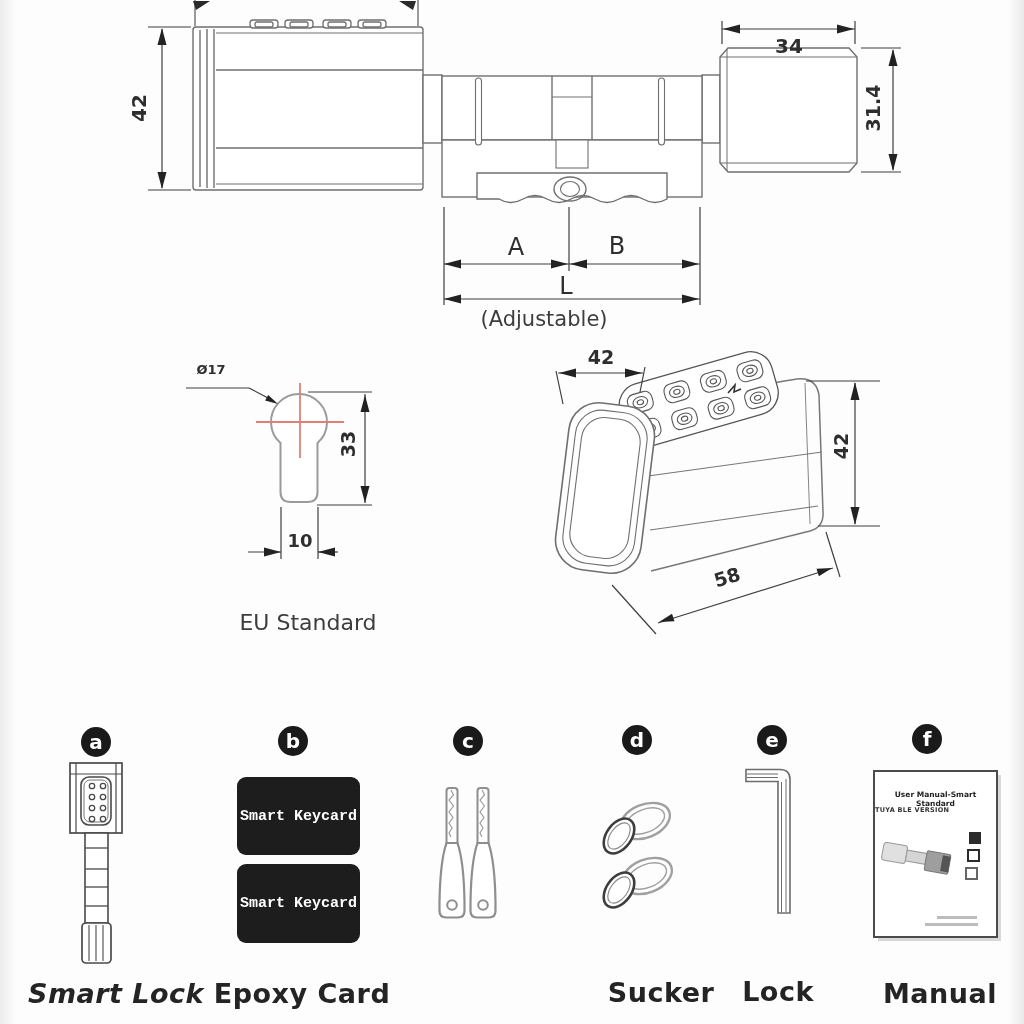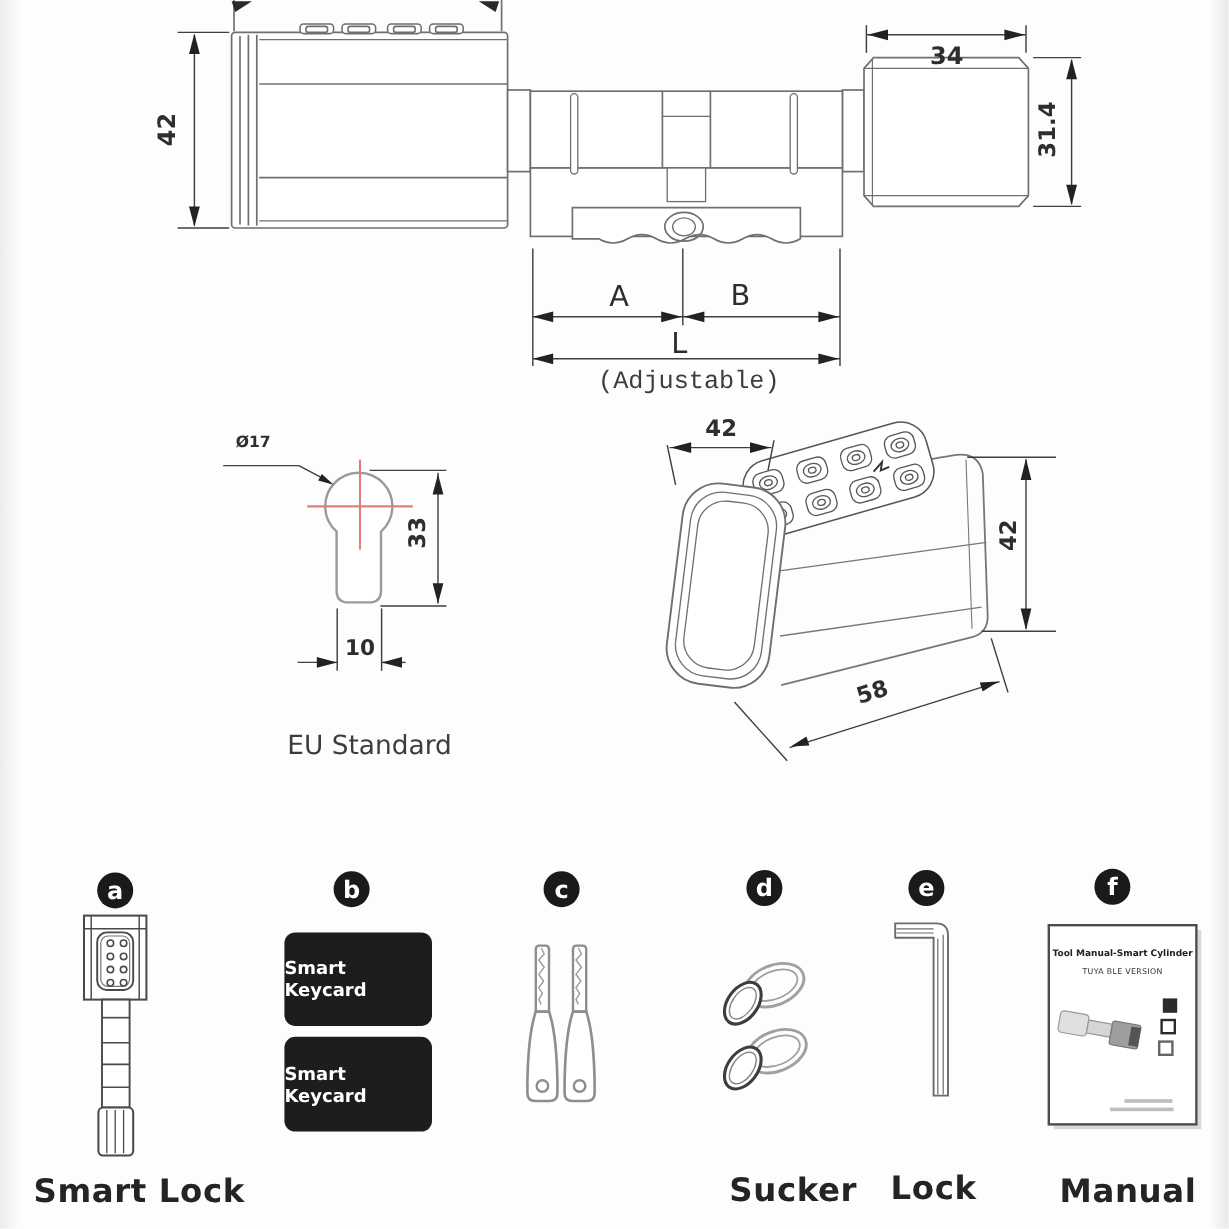--- a/index.html
+++ b/index.html
@@ -19,28 +19,28 @@
     position:absolute;width:30px;height:30px;border-radius:50%;background:#1a1a1a;
     color:#fff;font-weight:bold;font-size:20px;display:flex;align-items:center;justify-content:center;
     transform:translate(-50%,-50%);z-index:3;
   }
   .part-label{
     position:absolute;transform:translate(-50%,-50%);font-weight:bold;font-size:27px;color:#242424;
     white-space:nowrap;z-index:3;letter-spacing:0.5px;
   }
   .keycard{
     position:absolute;width:123px;background:#1d1d1d;border-radius:9px;z-index:2;
-    display:flex;align-items:center;justify-content:center;color:#fff;font-weight:bold;font-size:15px;
+    display:flex;align-items:center;justify-content:center;color:#fff;font-weight:bold;font-size:15px;font-family:Liberation Mono, monospace;
   }
   .manual-box{
     position:absolute;left:873px;top:770px;width:121px;height:164px;background:#fff;
     border:2px solid #4b4b4b;box-shadow:4px 4px 0 -1px #d8d8d8;z-index:2;
   }
   .manual-title{position:absolute;top:18px;left:0;right:0;text-align:center;font-size:7.5px;font-weight:bold;color:#222;}
-  .manual-sub{position:absolute;top:34px;left:0;right:0;text-align:center;font-size:6.5px;font-weight:normal;color:#333;letter-spacing:.3px;}
+  .manual-sub{position:absolute;top:34px;left:0;right:0;font-size:6.5px;font-weight:bold;color:#333;letter-spacing:.3px;}
   .m-sq{position:absolute;width:12px;height:12px;}
   .m-bar{position:absolute;height:2.5px;background:#bdbdbd;}
 </style>
 </head>
 <body>
 
 <div class="canvas">
 
   <svg class="lineart" width="1024" height="1024" viewBox="0 0 1024 1024">
 
@@ -288,21 +288,21 @@
       <line x1="786" y1="779" x2="786" y2="912" stroke-width="1"></line>
     </g>
   </svg>
 
   <div class="txt dimnum rot90" style="left:139px;top:108px;">42</div>
   <div class="txt dimnum" style="left:789px;top:13px;margin-top:33px;">34</div>
   <div class="txt dimnum rot90" style="left:873px;top:108px;font-size:19px;">31.4</div>
   <div class="txt seglabel" style="left:516px;top:247px;">A</div>
   <div class="txt seglabel" style="left:617px;top:246px;">B</div>
   <div class="txt seglabel" style="left:566px;top:286px;">L</div>
-  <div class="txt caption" style="left:574px;top:319px;font-family:Liberation Mono, monospace;">(Adjustable)</div>
+  <div class="txt caption" style="left:544px;top:319px;">(Adjustable)</div>
 
   <div class="txt dimnum" style="left:211px;top:369px;font-size:13px;">Ø17</div>
   <div class="txt dimnum rot90" style="left:348px;top:444px;font-size:19px;">33</div>
   <div class="txt dimnum" style="left:300px;top:540px;font-size:18px;">10</div>
   <div class="txt caption" style="left:308px;top:583px;font-size:22px;margin-top:39px;">EU Standard</div>
 
   <div class="txt dimnum" style="left:601px;top:357px;font-size:19px;">42</div>
   <div class="txt dimnum rot90" style="left:841px;top:446px;font-size:19px;">42</div>
   <div class="txt dimnum rot58" style="left:727px;top:577px;font-size:19px;">58</div>
 
@@ -310,35 +310,36 @@
   <div class="badge" style="left:293px;top:741px;">b</div>
   <div class="badge" style="left:468px;top:741px;">c</div>
   <div class="badge" style="left:637px;top:740px;">d</div>
   <div class="badge" style="left:772px;top:740px;">e</div>
   <div class="badge" style="left:927px;top:739px;">f</div>
 
   <div class="keycard" style="left:237px;top:777px;height:78px;">Smart Keycard</div>
   <div class="keycard" style="left:237px;top:864px;height:79px;">Smart Keycard</div>
 
   <div class="manual-box">
-    <div class="manual-title">Tool Manual-Smart Cylinder</div>
+    <div class="manual-title">User Manual-Smart Standard</div>
     <div class="manual-sub">TUYA BLE VERSION</div>
     <svg width="80" height="48" style="position:absolute;left:6px;top:58px;">
       <g transform="translate(4,8) rotate(10)" stroke="#999" fill="#e0e0e0">
         <rect x="0" y="4" width="24" height="18" rx="3"></rect>
         <rect x="24" y="8" width="20" height="11" fill="#d5d5d5"></rect>
         <rect x="44" y="5" width="24" height="20" rx="2" fill="#9e9e9e" stroke="#777"></rect>
         <rect x="60" y="7" width="8" height="16" fill="#555" stroke="none"></rect>
       </g>
     </svg>
     <div class="m-sq" style="left:94px;top:60px;background:#2b2b2b;"></div>
     <div class="m-sq" style="left:92px;top:77px;border:2px solid #2b2b2b;width:9px;height:9px;"></div>
     <div class="m-sq" style="left:90px;top:95px;border:2px solid #666;width:9px;height:9px;"></div>
     <div class="m-bar" style="left:62px;top:144px;width:40px;"></div>
     <div class="m-bar" style="left:50px;top:151px;width:53px;"></div>
   </div>
 
-  <div class="part-label" style="left:116px;top:993px;">Smart Lock</div>
+  <div class="part-label" style="left:116px;top:993px;font-style:italic;">Smart Lock</div>
+  <div class="part-label" style="left:302px;top:993px;">Epoxy Card</div>
   <div class="part-label" style="left:661px;top:992px;">Sucker</div>
   <div class="part-label" style="left:778px;top:991px;">Lock</div>
   <div class="part-label" style="left:940px;top:993px;">Manual</div>
 
 </div>
 
 </body></html>

